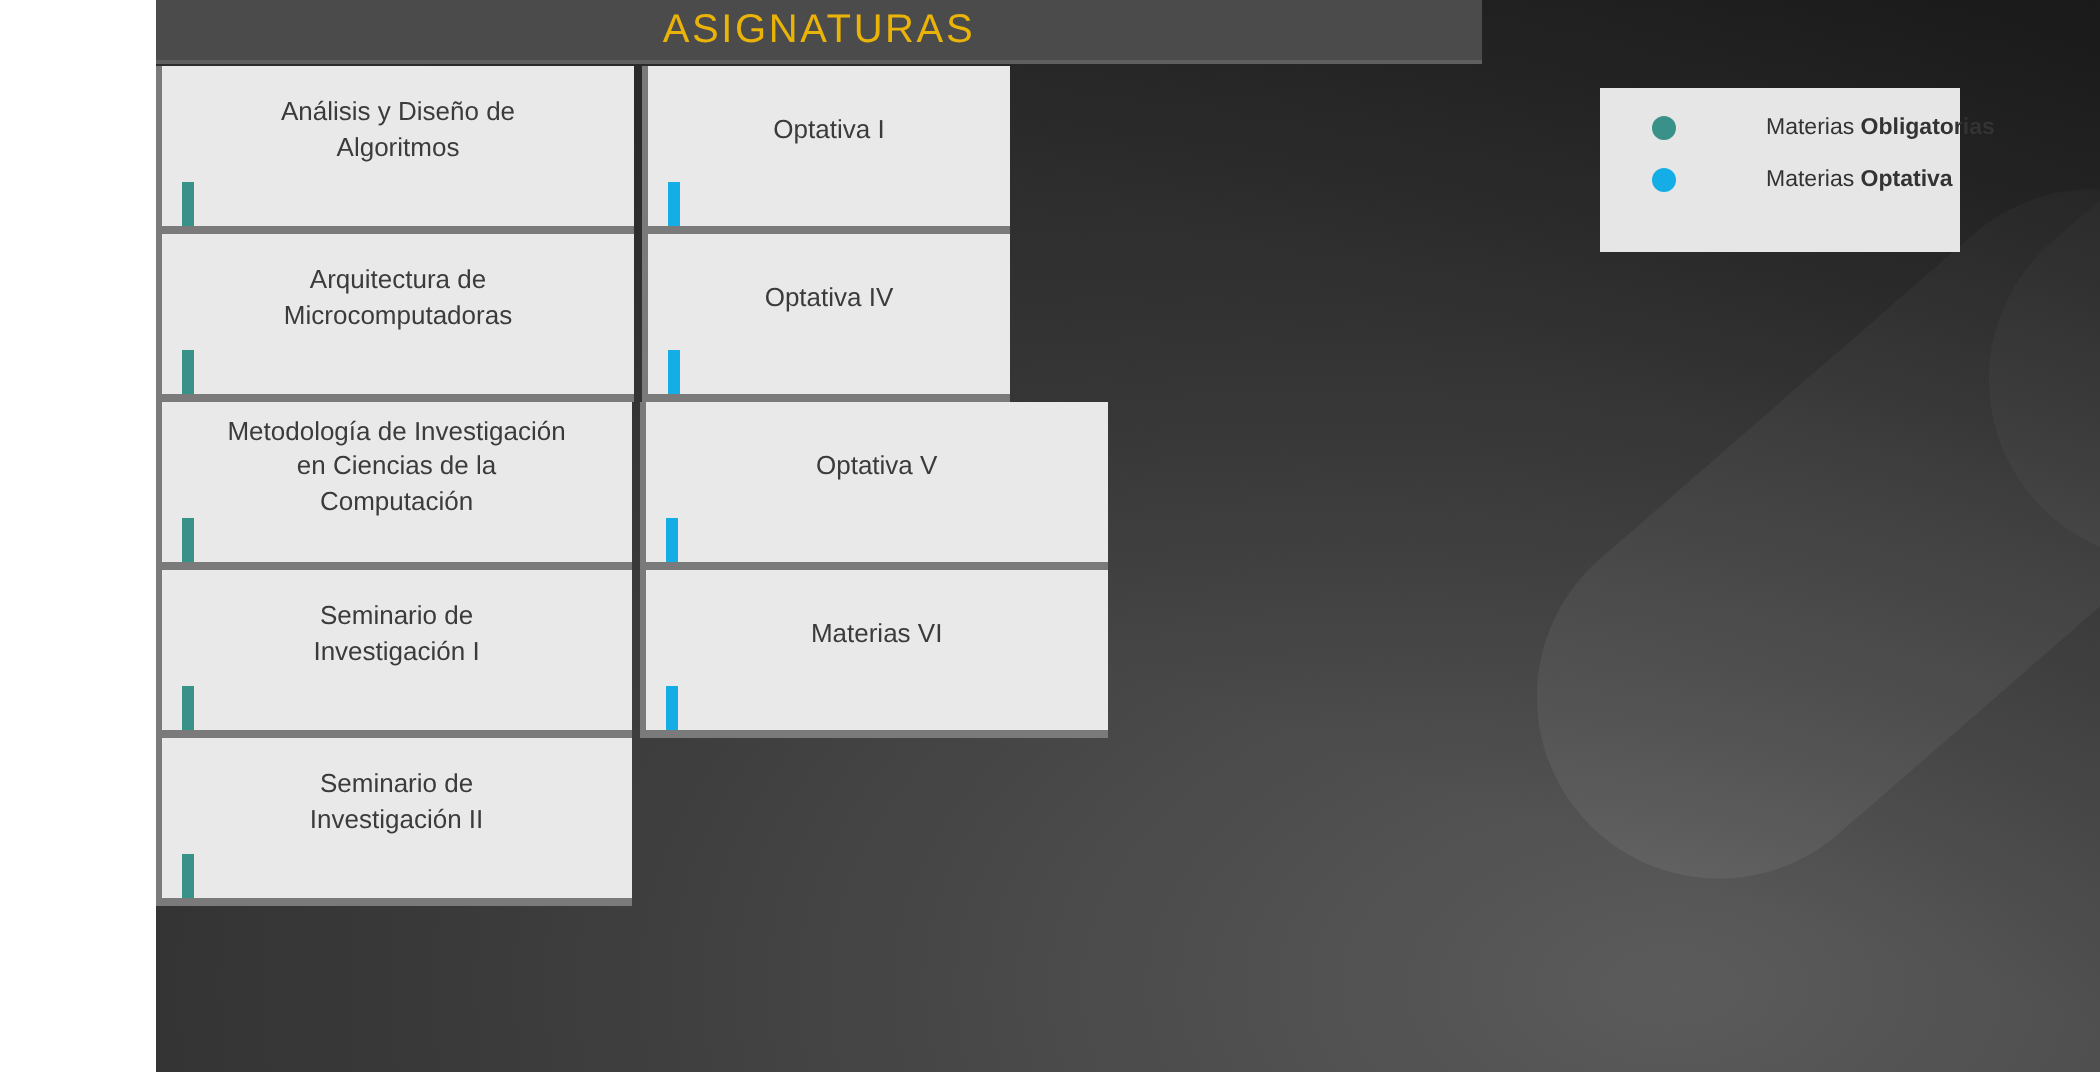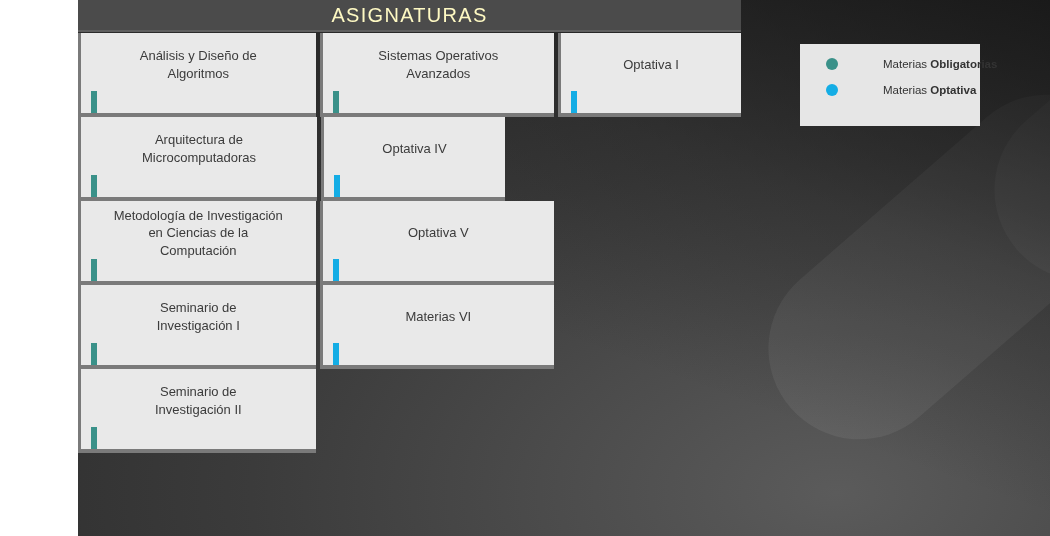--- a/index.html
+++ b/index.html
@@ -70,21 +70,21 @@
     width: 663px;
     height: 32px;
     background: #4b4b4b;
     border-bottom: 2px solid #5f5f5f;
     display: flex;
     align-items: center;
     justify-content: center;
     box-sizing: border-box;
   }
   .header-title {
-    color: #fef9c3;
+    color: #eab308;
     font-size: 20px;
     letter-spacing: 1.3px;
     font-weight: 300;
     line-height: 1;
     white-space: nowrap;
   }
 
   
   .grid {
     position: absolute;
@@ -182,25 +182,20 @@
     <div class="header-title">ASIGNATURAS</div>
   </div>
 
   <div class="grid" id="grid">
       <div class="grid-row">
         <div class="cell col0">
           <div class="cell-label">Análisis y Diseño de
 Algoritmos</div>
           <span class="marker obligatoria"></span>
         </div>
-        <div class="cell col1">
-          <div class="cell-label">Sistemas Operativos
-Avanzados</div>
-          <span class="marker obligatoria"></span>
-        </div>
         <div class="cell col2">
           <div class="cell-label">Optativa I</div>
           <span class="marker optativa"></span>
         </div>
       </div>
       <div class="grid-row">
         <div class="cell col0">
           <div class="cell-label">Arquitectura de
 Microcomputadoras</div>
           <span class="marker obligatoria"></span>

